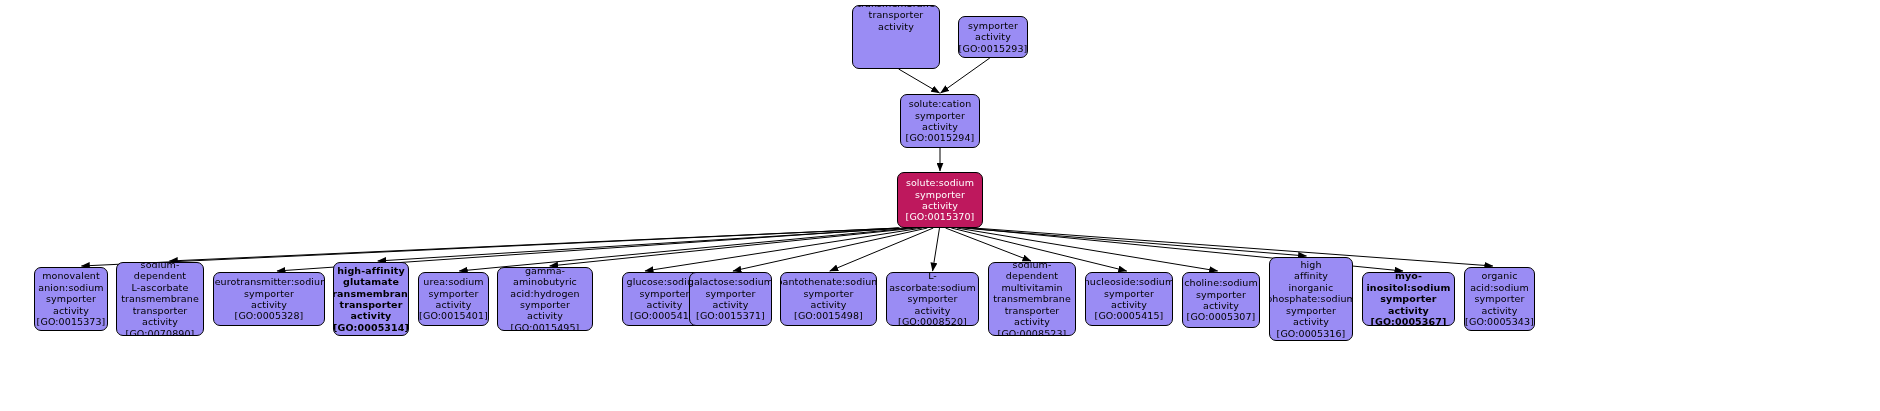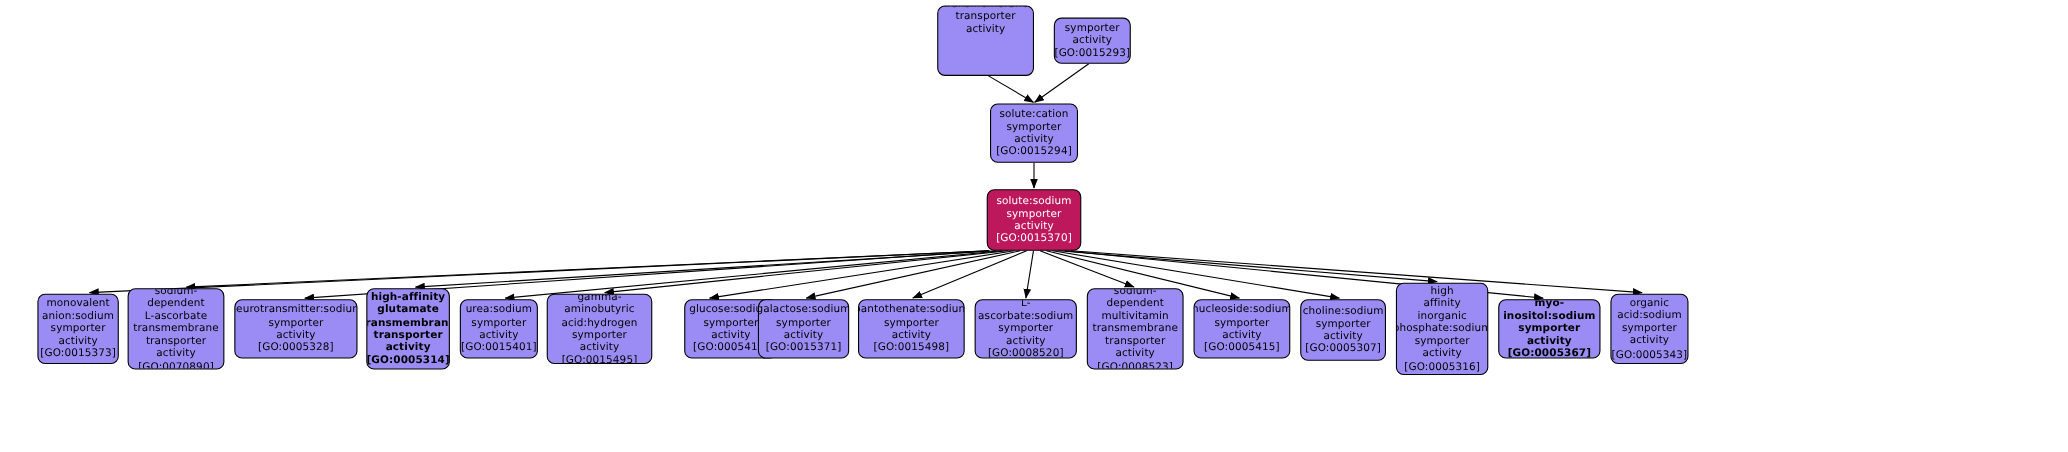--- a/index.html
+++ b/index.html
@@ -207,21 +207,21 @@
 symporter
 activity</span>
         <span class="nid">[GO:0005316]</span>
       </div>
       <div class="go-node" style="left: 1362px; top: 272px; width: 93px; height: 54px; font-weight: bold;">
         <span class="nlabel">myo-inositol:sodium
 symporter
 activity</span>
         <span class="nid">[GO:0005367]</span>
       </div>
-      <div class="go-node" style="left: 1464px; top: 267px; width: 71px; height: 64px; justify-content: space-between;">
+      <div class="go-node" style="left: 1464px; top: 267px; width: 71px; height: 64px;">
         <span class="nlabel">organic
 acid:sodium
 symporter
 activity</span>
         <span class="nid">[GO:0005343]</span>
       </div>
     </div>
 </div>
 
 </body></html>

